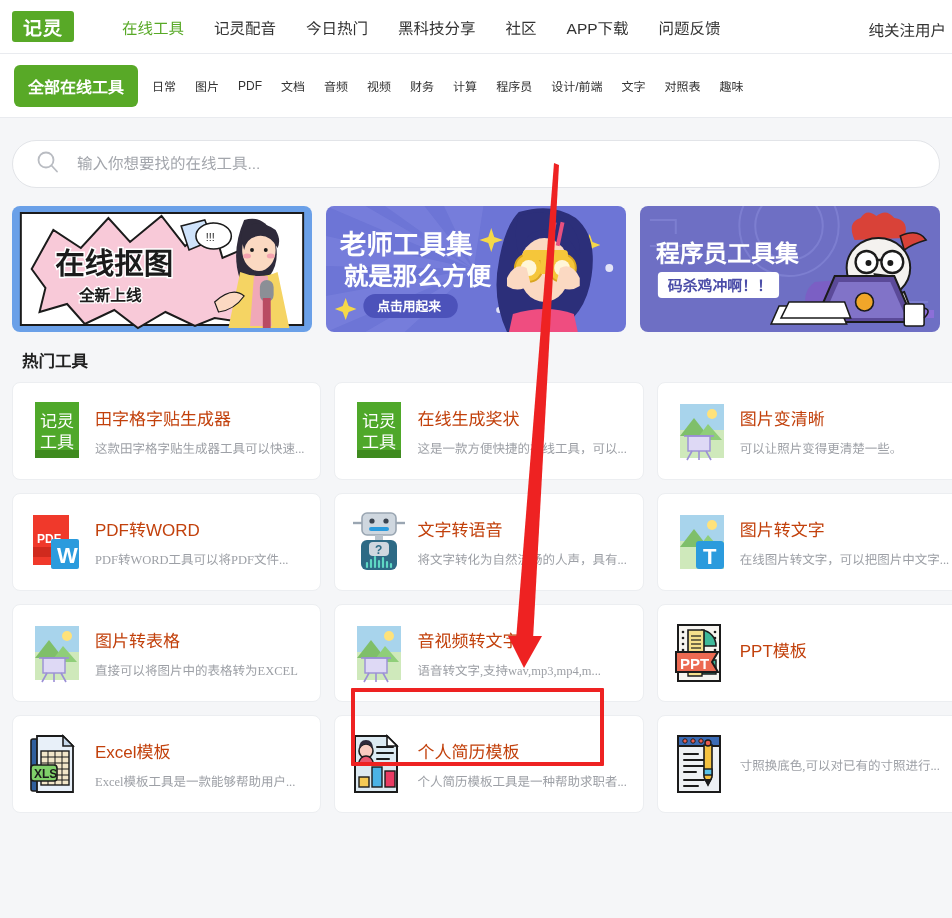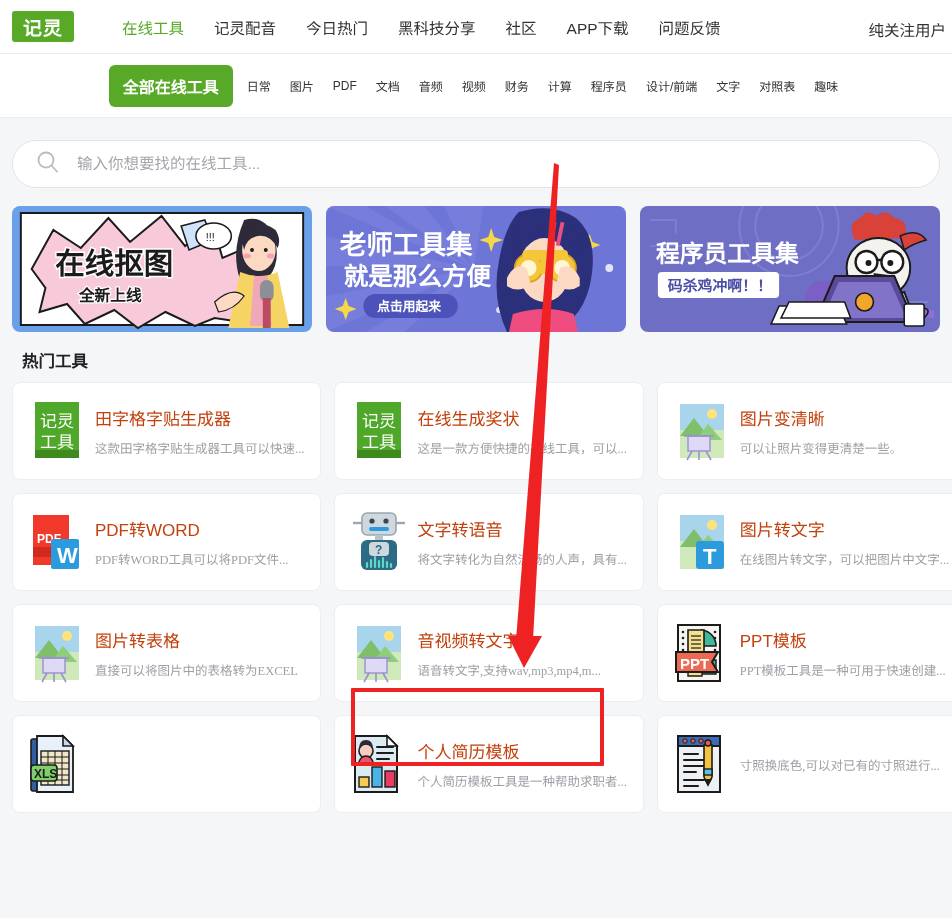--- a/index.html
+++ b/index.html
@@ -41,21 +41,20 @@
     font-size: 15.5px; color: #333333; white-space: nowrap;
     margin-right: -6px;
   }
 
   
   .catbar {
     height: 64px; background: #ffffff;
     display: flex; align-items: center;
     padding-left: 14px;
     border-bottom: 1px solid #e9ebef;
-    justify-content: center;
   }
   .cat-all {
     background: #58a927; color: #ffffff;
     font-size: 16px; font-weight: bold;
     padding: 9px 14px; border-radius: 6px;
     margin-right: 14px; white-space: nowrap; cursor: pointer;
   }
   .cat-item {
     font-size: 12px; color: #333333;
     margin-right: 19px; white-space: nowrap; cursor: pointer;
@@ -493,21 +492,20 @@
                 <line x1="17" y1="26" x2="27" y2="26"></line>
             </g>
             <path d="M28 38 h14 v14 h-14 z" fill="#3fb99a" stroke="#1b1b1b" stroke-width="1.4"></path>
             <path d="M14 44 h14 v10 h-14 z" fill="#f5e08c" stroke="#1b1b1b" stroke-width="1.4"></path>
             <path d="M2 30 h42 l-6 10 6 10 h-42 z" fill="#ec6a52" stroke="#1b1b1b" stroke-width="2"></path>
             <text x="6" y="47" font-family="Liberation Sans, sans-serif" font-size="15" font-weight="bold" fill="#ffffff">PPT</text>
           </svg>
         </span>
         <span class="tool-text">
           <div class="tool-title">PPT模板</div>
-          <div class="tool-desc">PPT模板工具是一种可用于快速创建...</div>
         </span>
       </div>
 
       <div class="tool-card">
         <span class="tool-icon">
           <svg viewBox="0 0 56 62">
             <rect x="2" y="6" width="34" height="52" rx="2" fill="#2f5f9e" stroke="#1b1b1b" stroke-width="1.6"></rect>
             <path d="M8 3 h26 l10 10 v46 h-36 z" fill="#e8f0f9" stroke="#1b1b1b" stroke-width="1.8"></path>
             <path d="M34 3 v10 h10 z" fill="#c7d8ea" stroke="#1b1b1b" stroke-width="1.6"></path>
             <rect x="12" y="18" width="28" height="34" fill="#f2e6c8" stroke="#1b1b1b" stroke-width="1.4"></rect>
@@ -518,20 +516,24 @@
                 <line x1="12" y1="42" x2="40" y2="42"></line>
               <line x1="12" y1="47" x2="40" y2="47"></line>
               <line x1="19" y1="18" x2="19" y2="52"></line>
                 <line x1="26" y1="18" x2="26" y2="52"></line>
               <line x1="33" y1="18" x2="33" y2="52"></line>
             </g>
             <rect x="2" y="32" width="26" height="16" rx="3" fill="#7fd06a" stroke="#1b1b1b" stroke-width="1.6"></rect>
             <text x="5" y="45" font-family="Liberation Sans, sans-serif" font-size="12" font-weight="bold" fill="#1b1b1b">XLS</text>
           </svg>
         </span>
+        <span class="tool-text">
+          <div class="tool-title">Excel模板</div>
+          <div class="tool-desc">Excel模板工具是一款能够帮助用户...</div>
+        </span>
       </div>
 
       <div class="tool-card">
         <span class="tool-icon">
           <svg viewBox="0 0 56 62">
             <path d="M4 3 h32 l10 10 v46 h-42 z" fill="#dceaf2" stroke="#1b1b1b" stroke-width="2"></path>
             <path d="M36 3 v10 h10 z" fill="#ffffff" stroke="#1b1b1b" stroke-width="1.6"></path>
             <circle cx="15" cy="18" r="7" fill="#f9ccc0" stroke="#1b1b1b" stroke-width="1.6"></circle>
             <path d="M8 16 q0 -9 7 -9 q7 0 7 9 q-3 -5 -7 -5 q-4 0 -7 5 z" fill="#2e2a3a"></path>
             <path d="M7 32 q2 -9 8 -9 q6 0 8 9 z" fill="#e8566e" stroke="#1b1b1b" stroke-width="1.4"></path>

